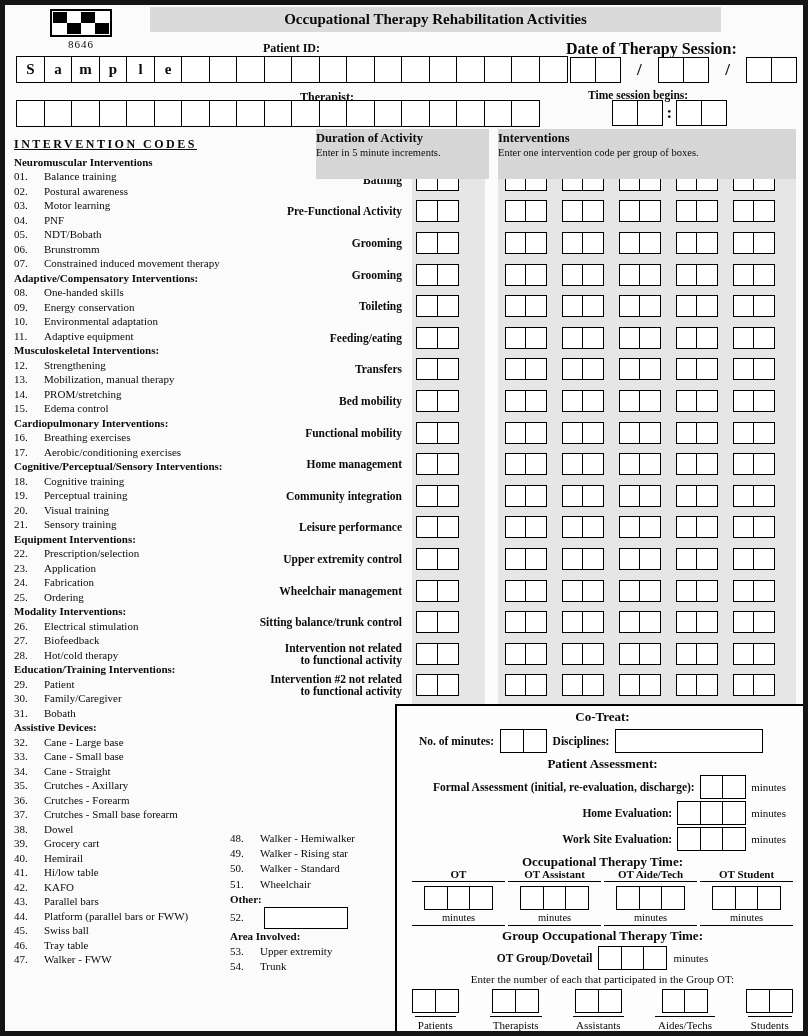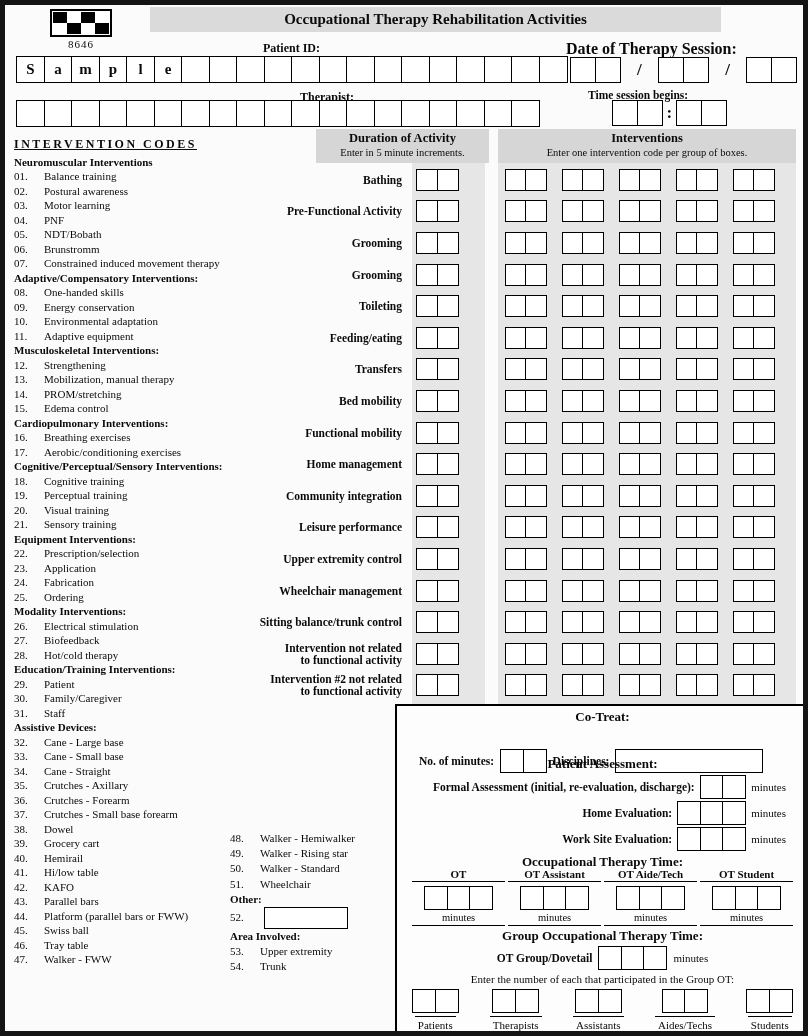--- a/index.html
+++ b/index.html
@@ -36,38 +36,38 @@
   
   .codes-col { position:absolute; left:14px; top:137px; width:380px; font-size:11px; line-height:14.5px; z-index:2; }
   .codes-title { font-weight:bold; font-size:12px; letter-spacing:2.5px; text-decoration:underline; margin-bottom:3px; }
   .code-heading { font-weight:bold; }
   .code-item { white-space:nowrap; }
   .code-num { display:inline-block; width:30px; }
   .inline-box { display:inline-block; width:84px; height:22px; border:1.5px solid #000; background:#fff; vertical-align:middle; margin-left:4px; }
   .codes-col2 { position:absolute; left:230px; top:831px; width:165px; font-size:11px; line-height:15.2px; z-index:2; }
 
   
-  .dur-header, .int-header { position:absolute; top:129px; height:34px; background:#d6d6d6; text-align:center; padding-top:2px; z-index:3; }
+  .dur-header, .int-header { position:absolute; top:129px; height:50px; background:#d6d6d6; text-align:left; padding-top:2px; z-index:3; }
   .dur-header { left:316px; width:173px; }
   .int-header { left:498px; width:298px; }
   .hd { font-weight:bold; font-size:12.5px; line-height:15px; }
   .sub { font-size:10.5px; line-height:13px; }
   .dur-strip { position:absolute; left:412px; top:163px; width:73px; height:541px; background:#e6e6e6; z-index:0; }
   .int-strip { position:absolute; left:498px; top:163px; width:298px; height:541px; background:#e6e6e6; z-index:0; }
   .activity-rows { position:absolute; left:0; top:164px; width:800px; z-index:2; }
   .activity-row { display:flex; align-items:center; height:31.6px; }
   .activity-label { width:408px; text-align:right; font-weight:bold; font-size:11.5px; line-height:12px; padding-right:6px; white-space:pre-line; }
   .duration-cells { margin-left:8px; }
   .intervention-groups { display:flex; margin-left:46px; gap:14.5px; }
 
   
   .bottom-panel { position:absolute; left:395px; top:704px; width:413px; height:332px; border-top:2.5px solid #000; border-left:2.5px solid #000; background:#fdfdfd; z-index:4; }
   .panel-title { position:absolute; left:0; width:100%; text-align:center; font-weight:bold; font-size:13px; }
   .ct-title { top:3px; }
-  .ct-row { position:absolute; top:23px; left:22px; display:flex; align-items:center; gap:6px;margin-top:20px; }
+  .ct-row { position:absolute; top:23px; left:22px; display:flex; align-items:center; gap:6px; }
   .ct-label { font-weight:bold; font-size:11.5px; }
   .long-box { width:148px; height:24px; border:1.5px solid #000; background:#fff; }
   .pa-title { top:50px; }
   .pa-rows { position:absolute; top:68px; left:0; width:100%; }
   .assess-row { display:flex; justify-content:flex-end; align-items:center; height:26px; padding-right:22px; gap:5px; }
   .assess-label { font-weight:bold; font-size:11.5px; }
   .minutes-label { font-size:11px; }
   .ot-title { top:148px; }
   .ot-cols { position:absolute; top:162px; left:0; width:100%; display:flex; justify-content:center; gap:3px; }
   .ot-col { width:93px; display:flex; flex-direction:column; align-items:center; }
@@ -213,21 +213,21 @@
         <div class="code-item"><span class="code-num">23.</span><span class="code-text">Application</span></div>
         <div class="code-item"><span class="code-num">24.</span><span class="code-text">Fabrication</span></div>
         <div class="code-item"><span class="code-num">25.</span><span class="code-text">Ordering</span></div>
         <div class="code-heading">Modality Interventions:</div>
         <div class="code-item"><span class="code-num">26.</span><span class="code-text">Electrical stimulation</span></div>
         <div class="code-item"><span class="code-num">27.</span><span class="code-text">Biofeedback</span></div>
         <div class="code-item"><span class="code-num">28.</span><span class="code-text">Hot/cold therapy</span></div>
         <div class="code-heading">Education/Training Interventions:</div>
         <div class="code-item"><span class="code-num">29.</span><span class="code-text">Patient</span></div>
         <div class="code-item"><span class="code-num">30.</span><span class="code-text">Family/Caregiver</span></div>
-        <div class="code-item"><span class="code-num">31.</span><span class="code-text">Staff</span></div>
+        <div class="code-item"><span class="code-num">31.</span><span class="code-text">Bobath</span></div>
         <div class="code-heading">Assistive Devices:</div>
         <div class="code-item"><span class="code-num">32.</span><span class="code-text">Cane - Large base</span></div>
         <div class="code-item"><span class="code-num">33.</span><span class="code-text">Cane - Small base</span></div>
         <div class="code-item"><span class="code-num">34.</span><span class="code-text">Cane - Straight</span></div>
         <div class="code-item"><span class="code-num">35.</span><span class="code-text">Crutches - Axillary</span></div>
         <div class="code-item"><span class="code-num">36.</span><span class="code-text">Crutches - Forearm</span></div>
         <div class="code-item"><span class="code-num">37.</span><span class="code-text">Crutches - Small base forearm</span></div>
         <div class="code-item"><span class="code-num">38.</span><span class="code-text">Dowel</span></div>
         <div class="code-item"><span class="code-num">39.</span><span class="code-text">Grocery cart</span></div>
         <div class="code-item"><span class="code-num">40.</span><span class="code-text">Hemirail</span></div>

